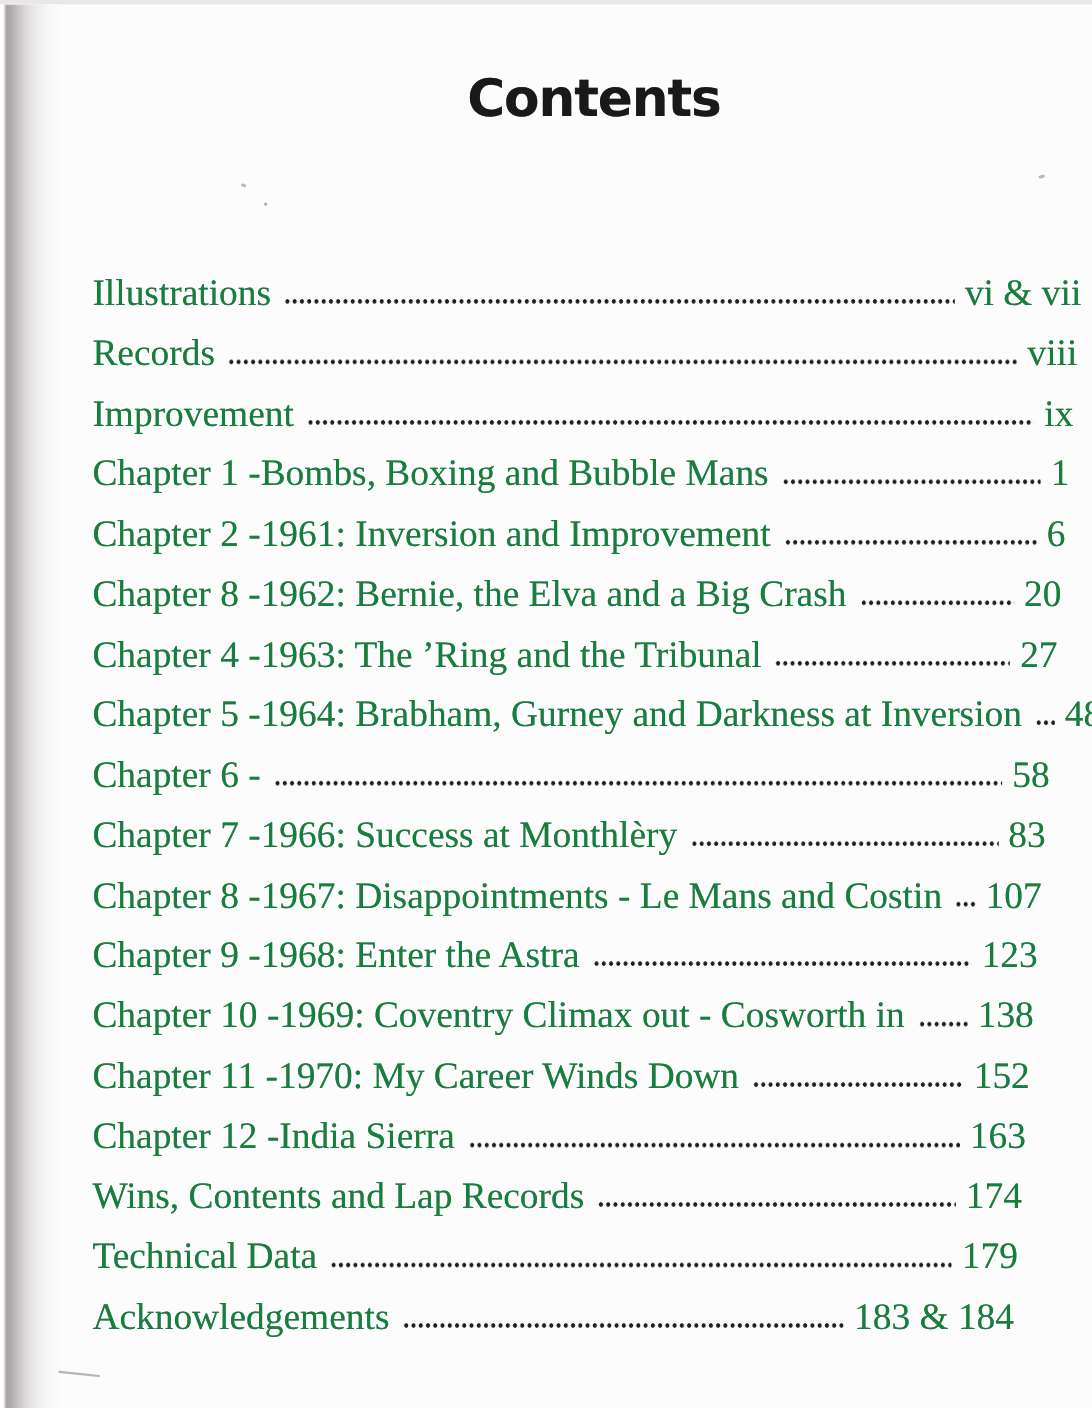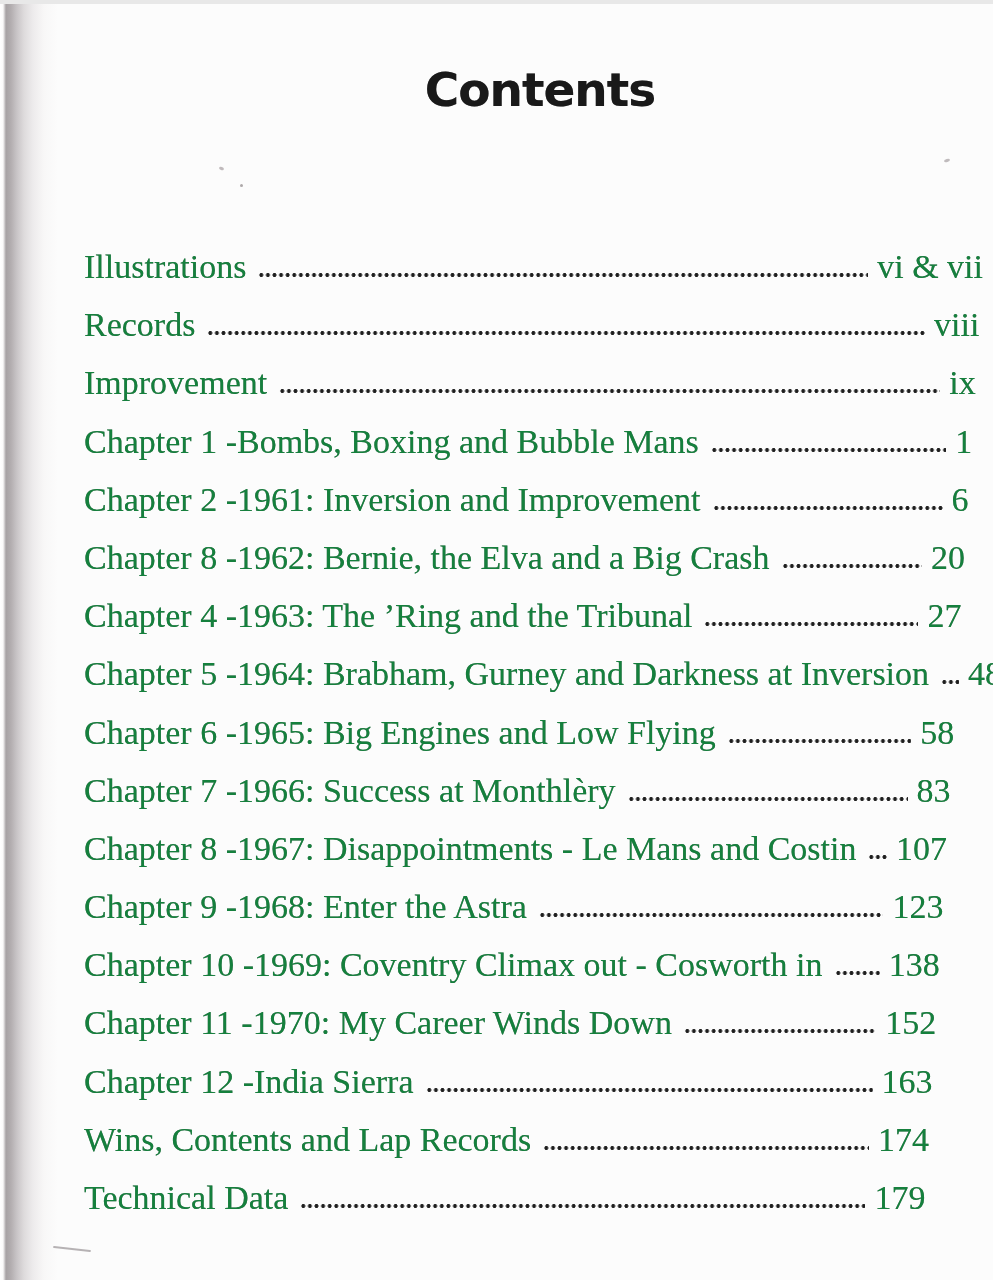--- a/index.html
+++ b/index.html
@@ -151,21 +151,20 @@
 
     <div class="toc-row" style="--i:7">
       <span class="prefix">Chapter 5 -</span>
         <span class="entry-title">1964: Brabham, Gurney and Darkness at Inversion</span>
       <span class="dots"></span>
       <span class="pagenum">48</span>
     </div>
 
     <div class="toc-row" style="--i:8">
       <span class="prefix">Chapter 6 -</span>
-        <span class="entry-title">1965: Big Engines and Low Flying</span>
       <span class="dots"></span>
       <span class="pagenum">58</span>
     </div>
 
     <div class="toc-row" style="--i:9">
       <span class="prefix">Chapter 7 -</span>
         <span class="entry-title">1966: Success at Monthlèry</span>
       <span class="dots"></span>
       <span class="pagenum">83</span>
     </div>
@@ -212,20 +211,26 @@
       <span class="pagenum">174</span>
     </div>
 
     <div class="toc-row" style="--i:16">
       <span class="prefix"></span>
         <span class="entry-title">Technical Data</span>
       <span class="dots"></span>
       <span class="pagenum">179</span>
     </div>
 
+    <div class="toc-row" style="--i:17">
+      <span class="prefix"></span>
+        <span class="entry-title">Acknowledgements</span>
+      <span class="dots"></span>
+      <span class="pagenum">183 &amp; 184</span>
+    </div>
 
   </div>
 
   <div class="footer-num">v</div>
 
   <div class="speck speck-1"></div>
   <div class="speck speck-2"></div>
   <div class="speck speck-3"></div>
   <div class="scratch"></div>
 </div>

